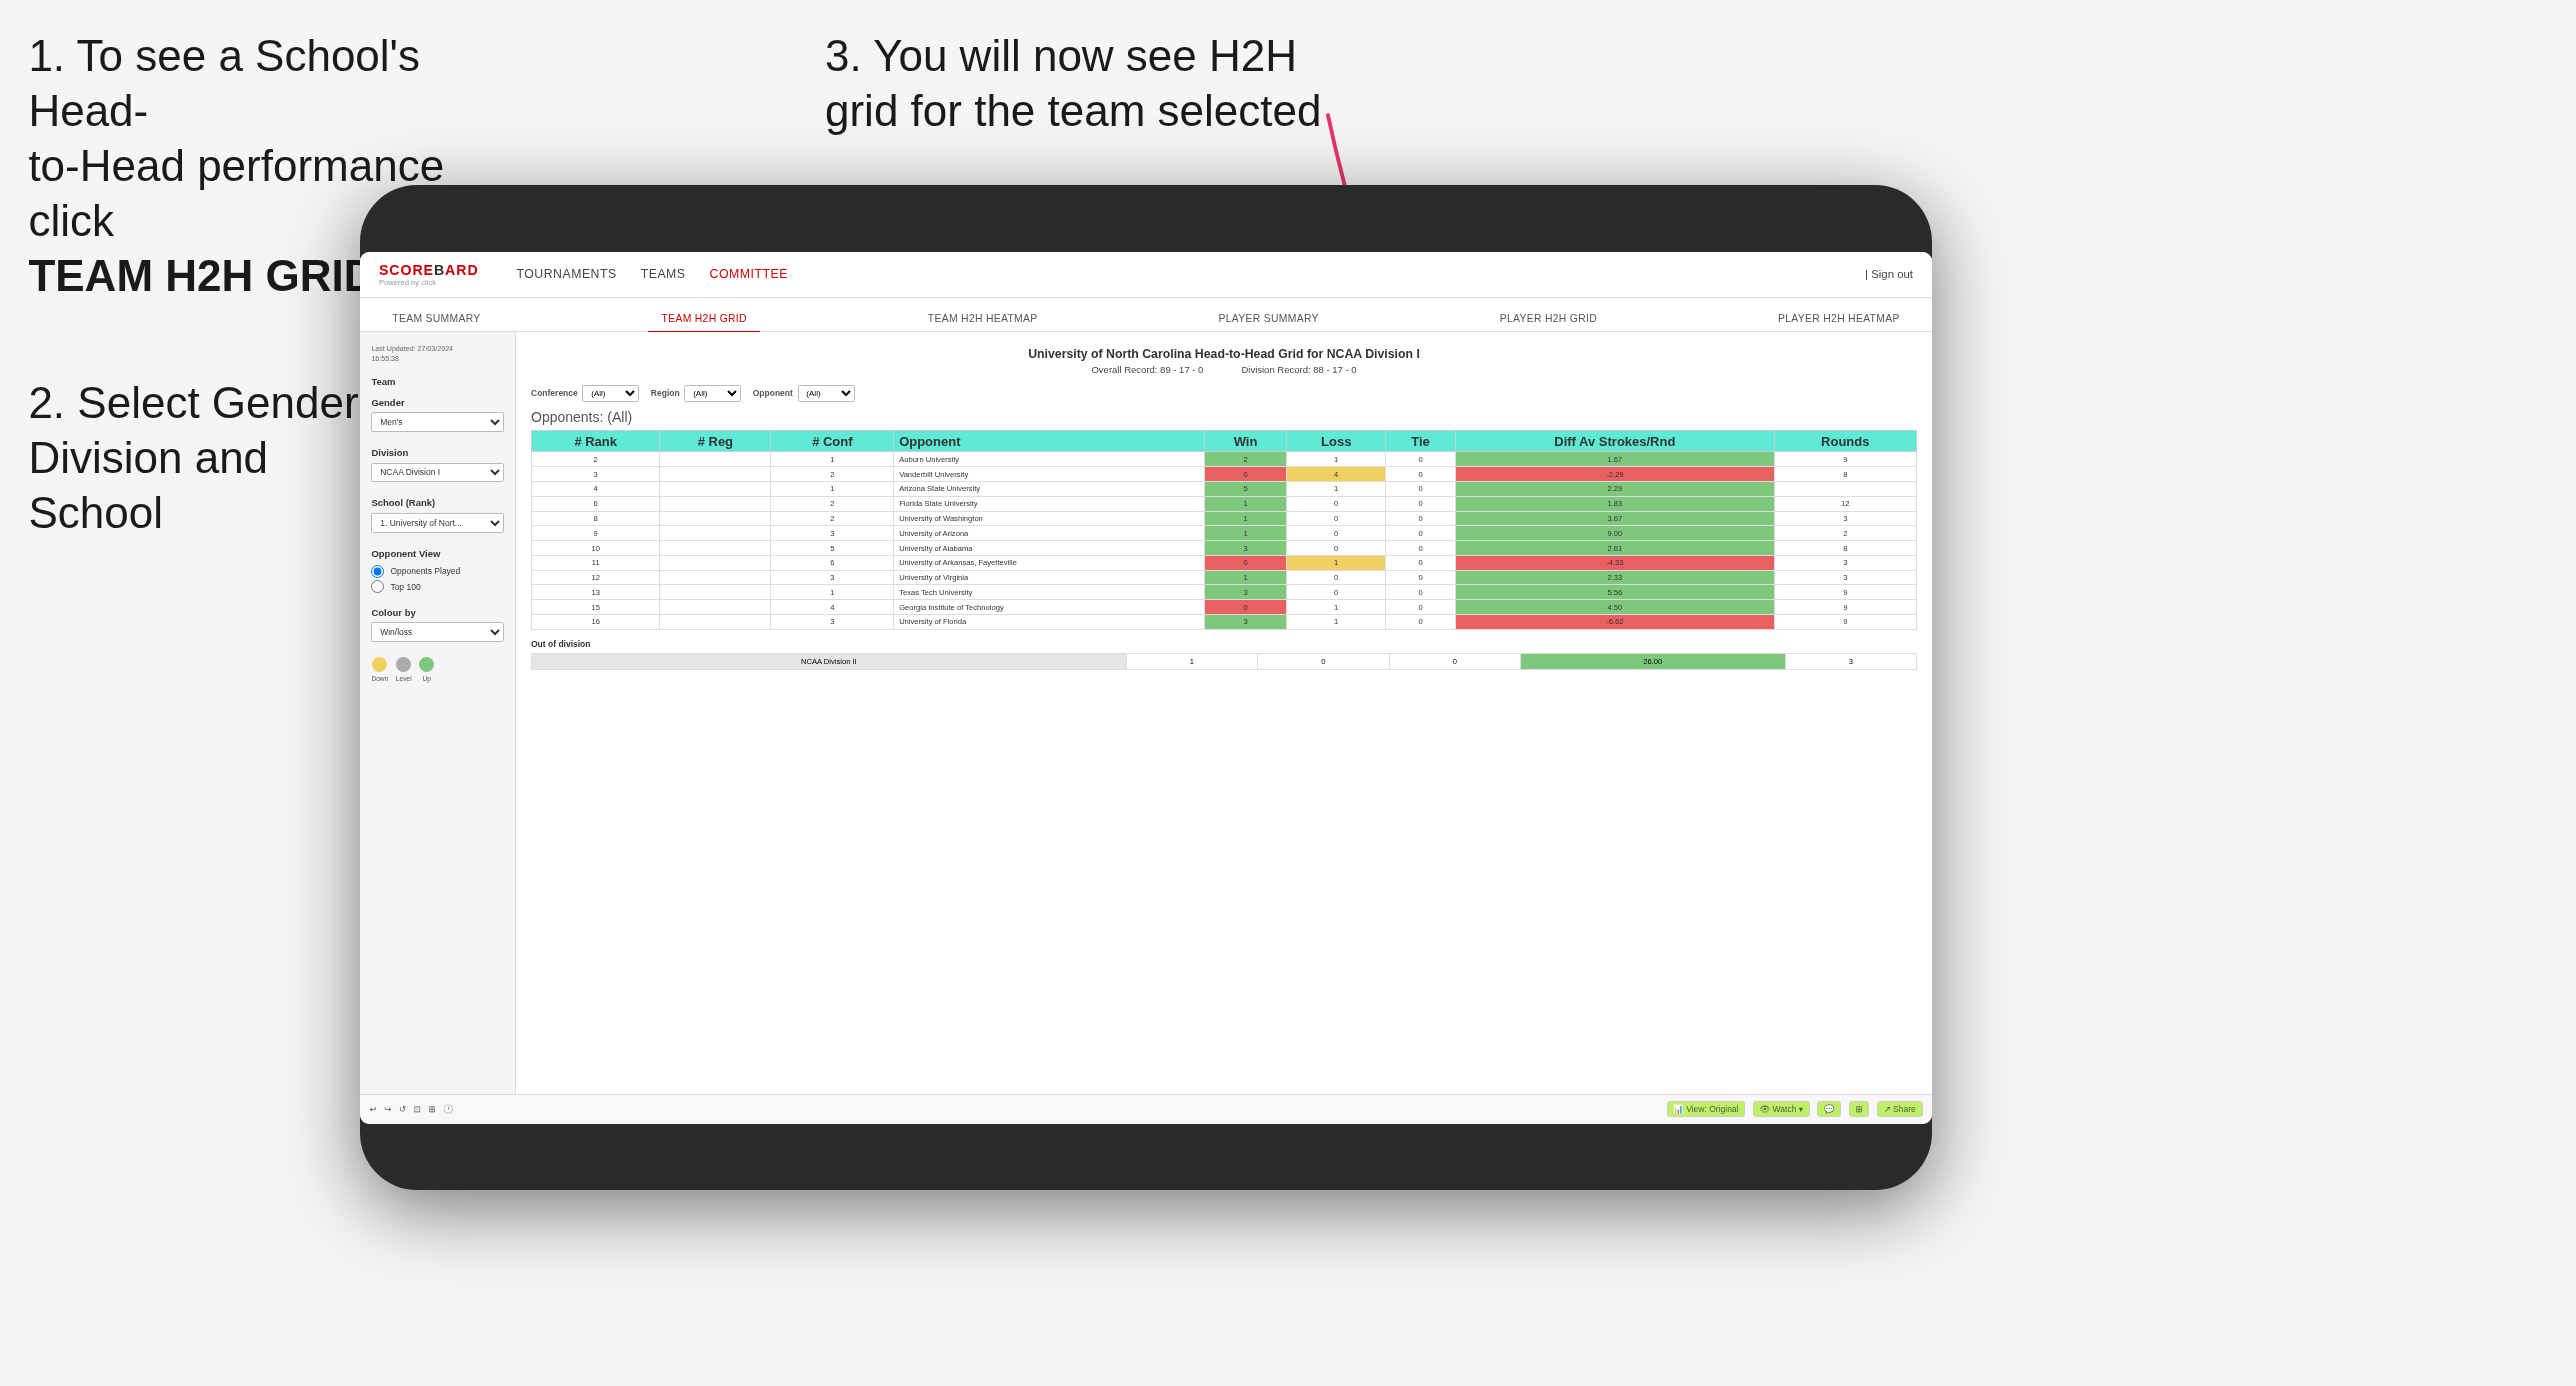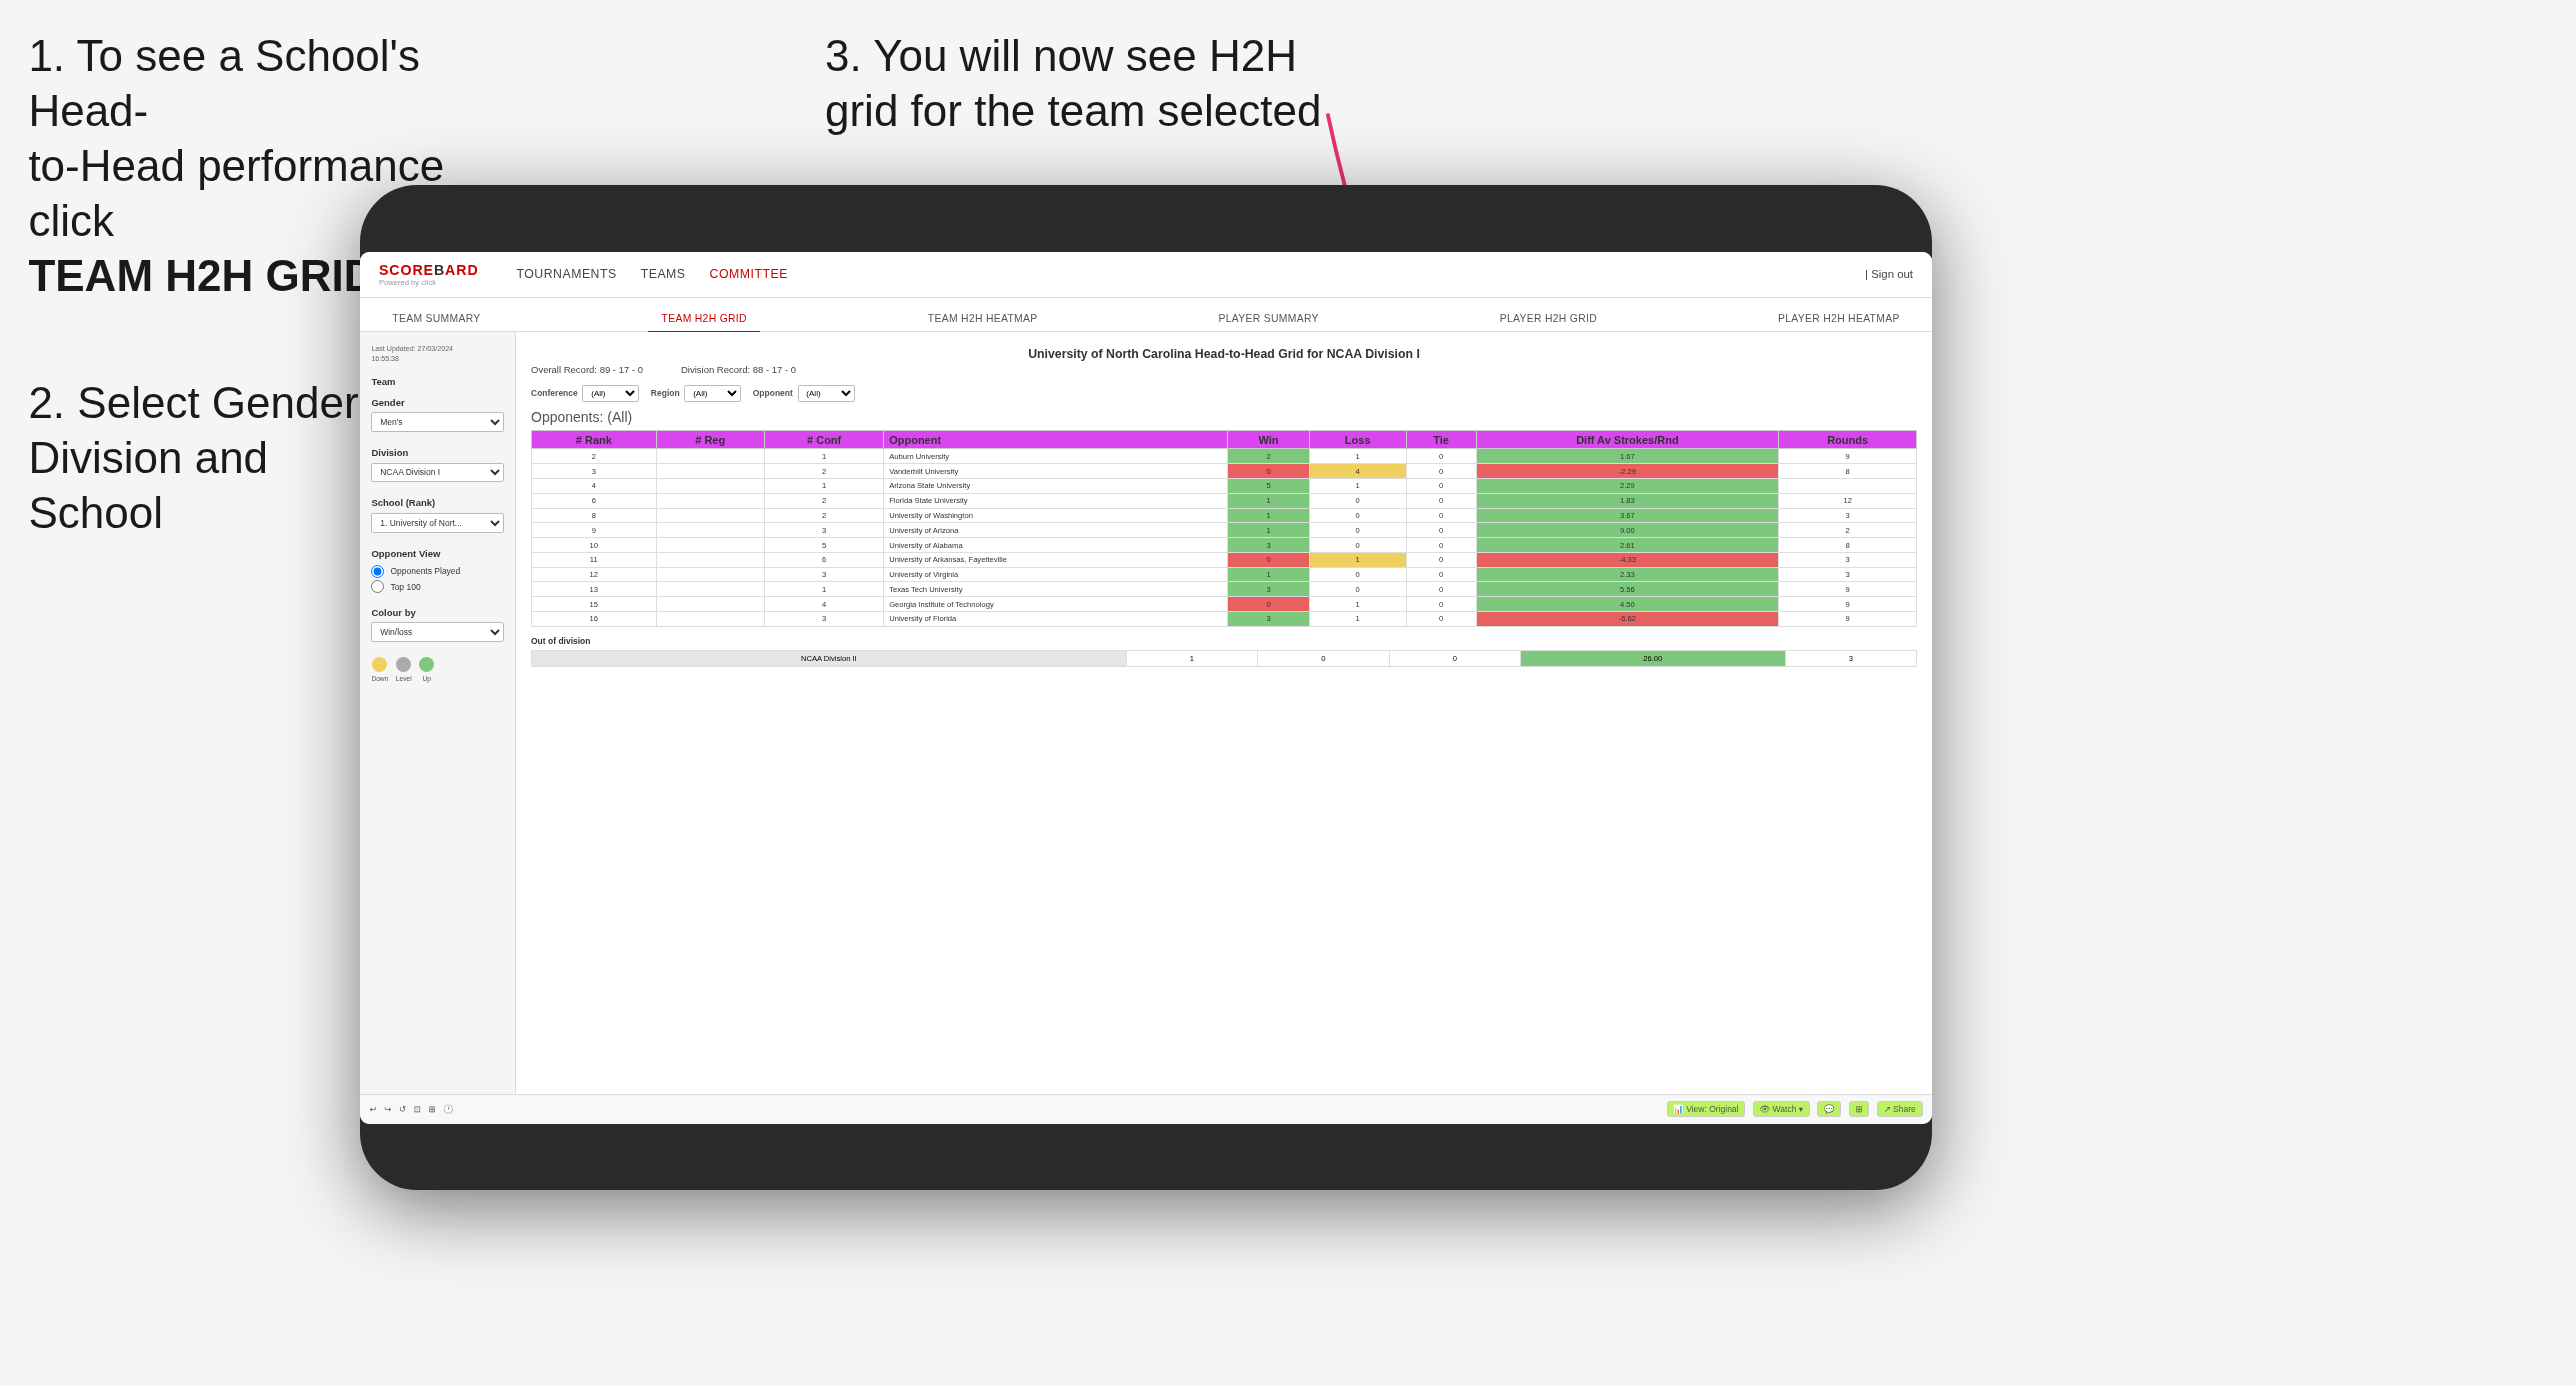--- a/index.html
+++ b/index.html
@@ -209,20 +209,21 @@
       color: #333;
       margin-bottom: 3.8px;
       text-align: center;
     }
     .grid-records {
       display: flex;
       gap: 38px;
       margin-bottom: 9.5px;
       font-size: 9.5px;
       color: #444;
+      justify-content: center;
     }
     .filter-row {
       display: flex;
       gap: 11.4px;
       margin-bottom: 7.6px;
       align-items: center;
       font-size: 8.5px;
     }
     .filter-group {
       display: flex;
@@ -239,27 +240,27 @@
       min-width: 57px;
     }
 
     
     .data-table {
       width: 100%;
       border-collapse: collapse;
       font-size: 8px;
     }
     .data-table th {
-      background: #d946ef;
+      background: #5eead4;
       padding: 2.8px 4.7px;
       text-align: center;
       font-weight: 700;
       color: #333;
       border: 0.9px solid #ccc;
-      font-size: 11px;
+      font-size: 13px;
     }
     .data-table td {
       padding: 2.4px 4.7px;
       border: 0.9px solid #ddd;
       text-align: center;
       color: #333;
       font-size: 7.6px;
     }
     .data-table td.left { text-align: left; }
     .td-green { background: #7dc87d; }

